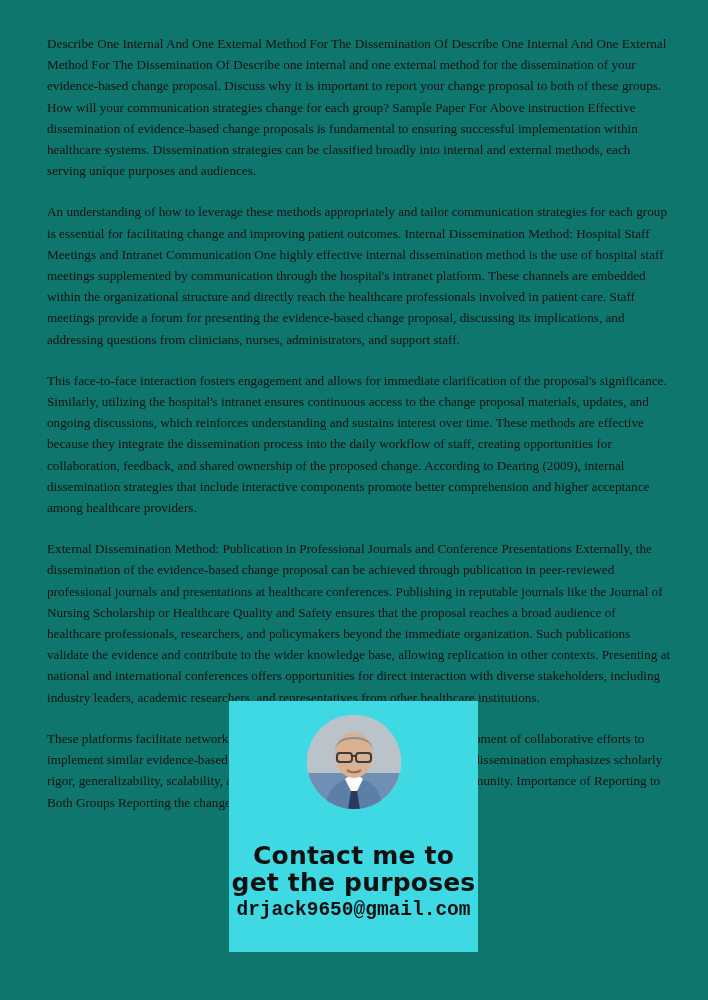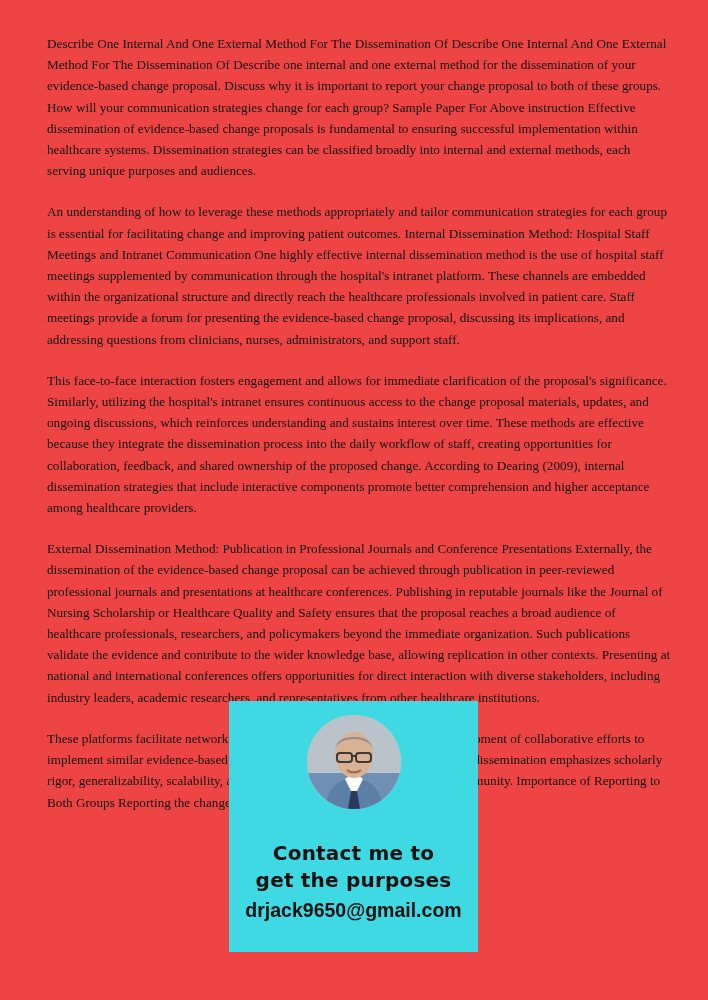--- a/index.html
+++ b/index.html
@@ -13,21 +13,21 @@
     position: relative;
     font-family: "Liberation Serif", serif;
     color: #000000;
     overflow: hidden;
   }
   .page {
     position: absolute;
     left: 0; top: 0;
     width: 708px;
     height: 1000px;
-    background: #ef4444;
+    background: #0f766e;
   }
   .doc-body {
     position: absolute;
     left: 47px;
     top: 33px;
     width: 625px;
   }
   .para {
     font-size: 13.2px;
     line-height: 21.2px;
@@ -60,32 +60,32 @@
     overflow: hidden;
     background: #c9cfd4;
   }
   .avatar svg { display: block; }
   .cta-line {
     position: absolute;
     left: 0;
     width: 100%;
     font-family: "DejaVu Sans", sans-serif;
     font-weight: bold;
-    font-size: 20px;
+    font-size: 25px;
     color: #111111;
     letter-spacing: 0.2px;
   }
   .cta-line1 { top: 140px; }
   .cta-line2 { top: 167px; }
   .cta-email {
     position: absolute;
     left: 0;
     top: 198px;
     width: 100%;
-    font-family: Liberation Sans, sans-serif;
+    font-family: Liberation Mono, monospace;
     font-weight: bold;
     font-size: 19.5px;
     color: #111111;
   }
 </style>
 </head>
 <body>
 
 <div class="page">
 

